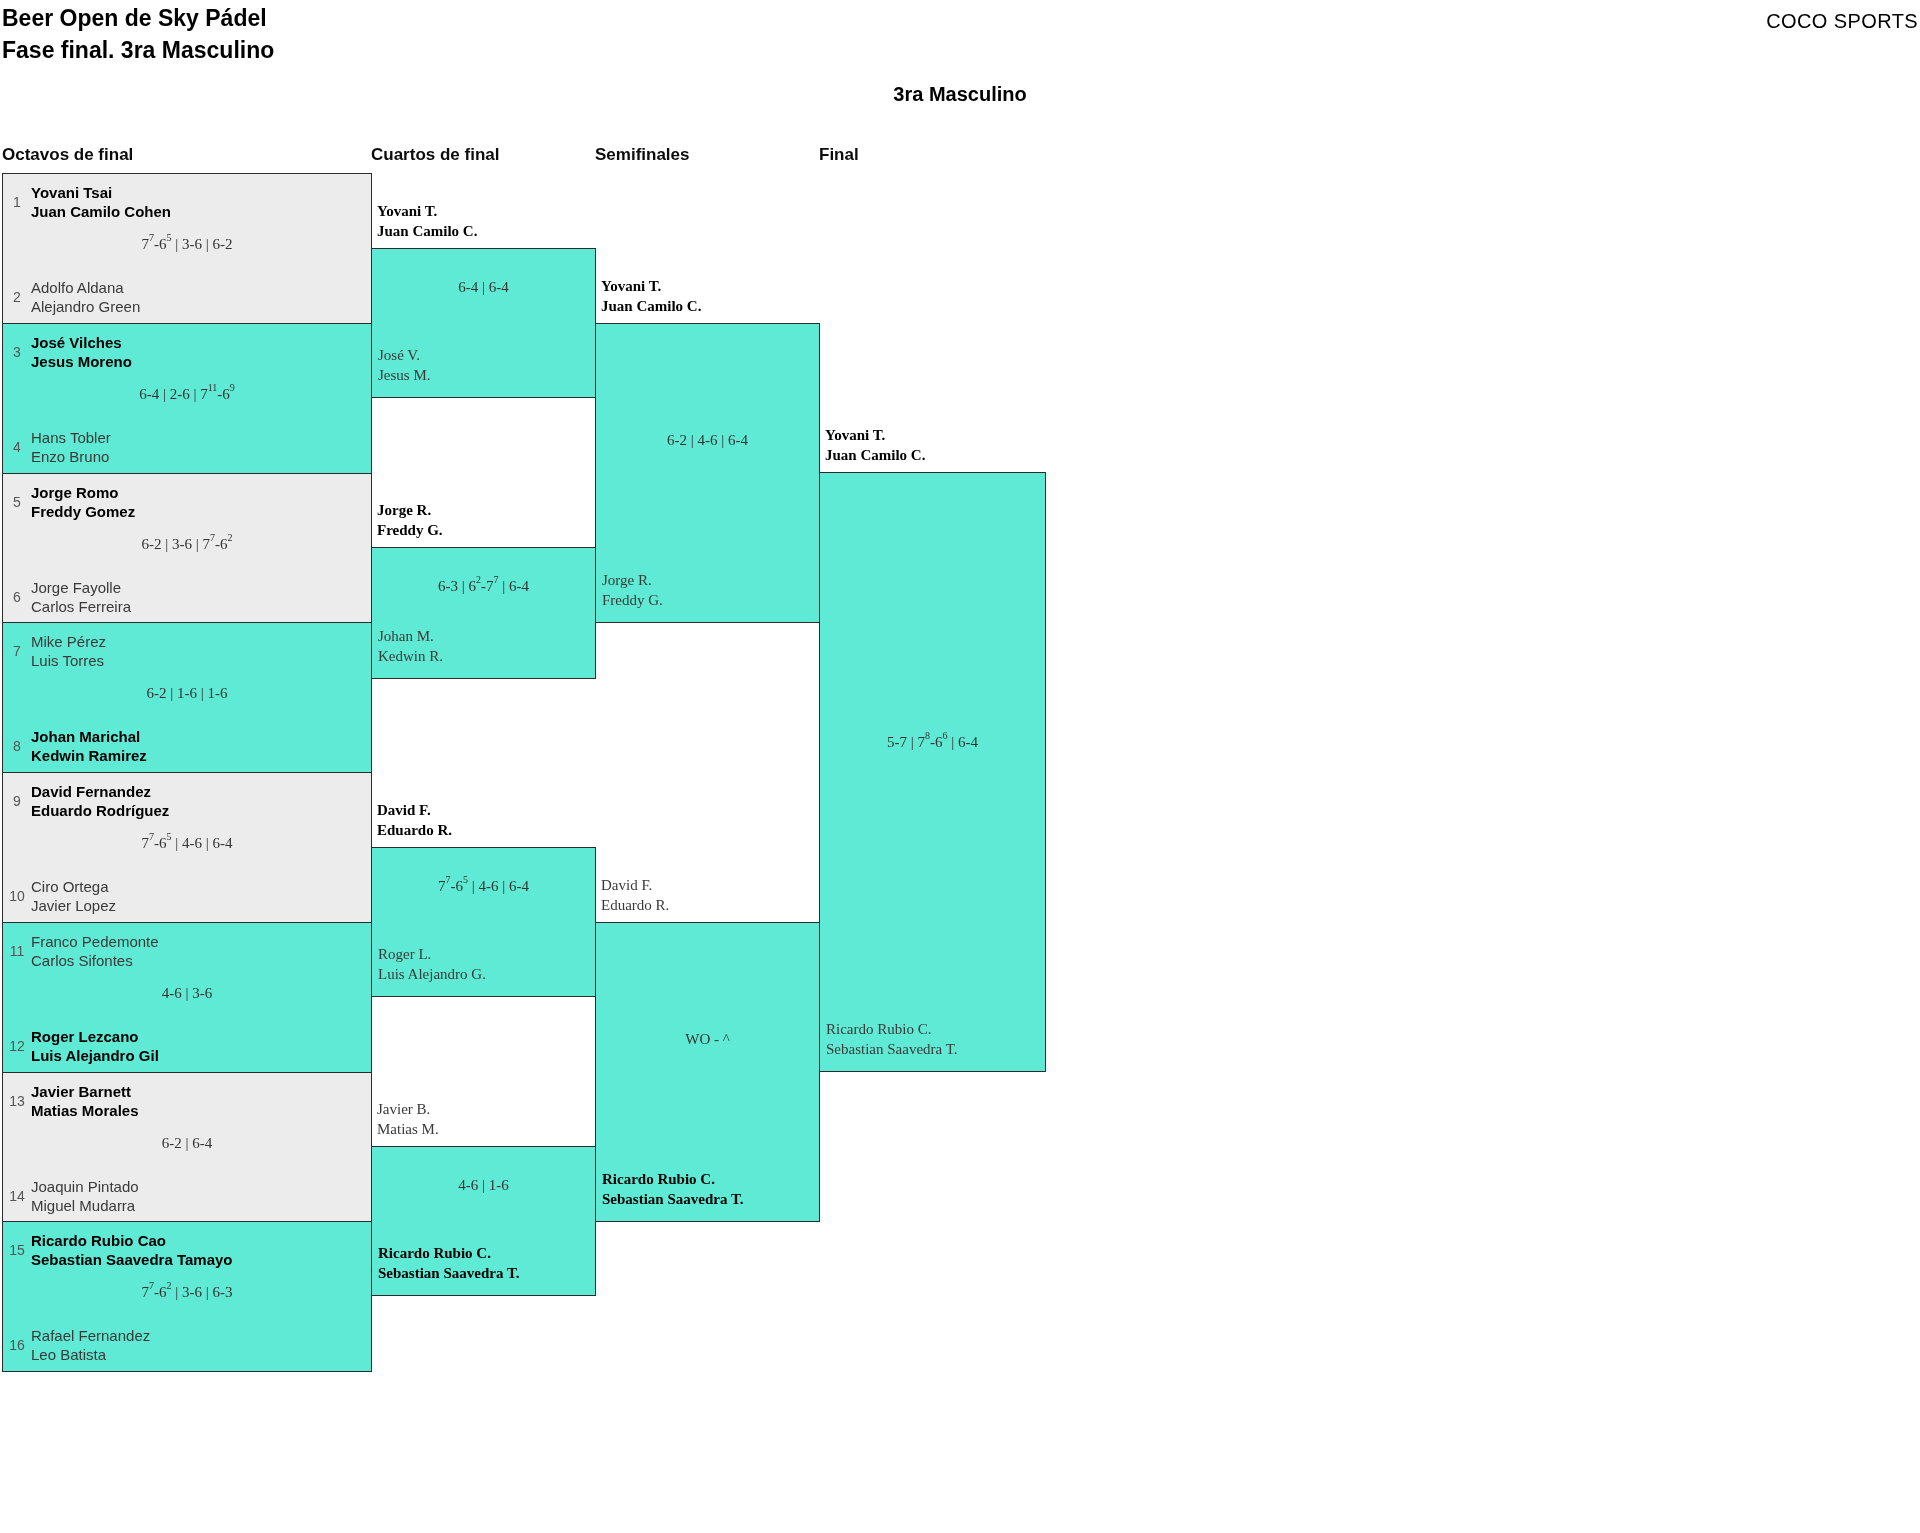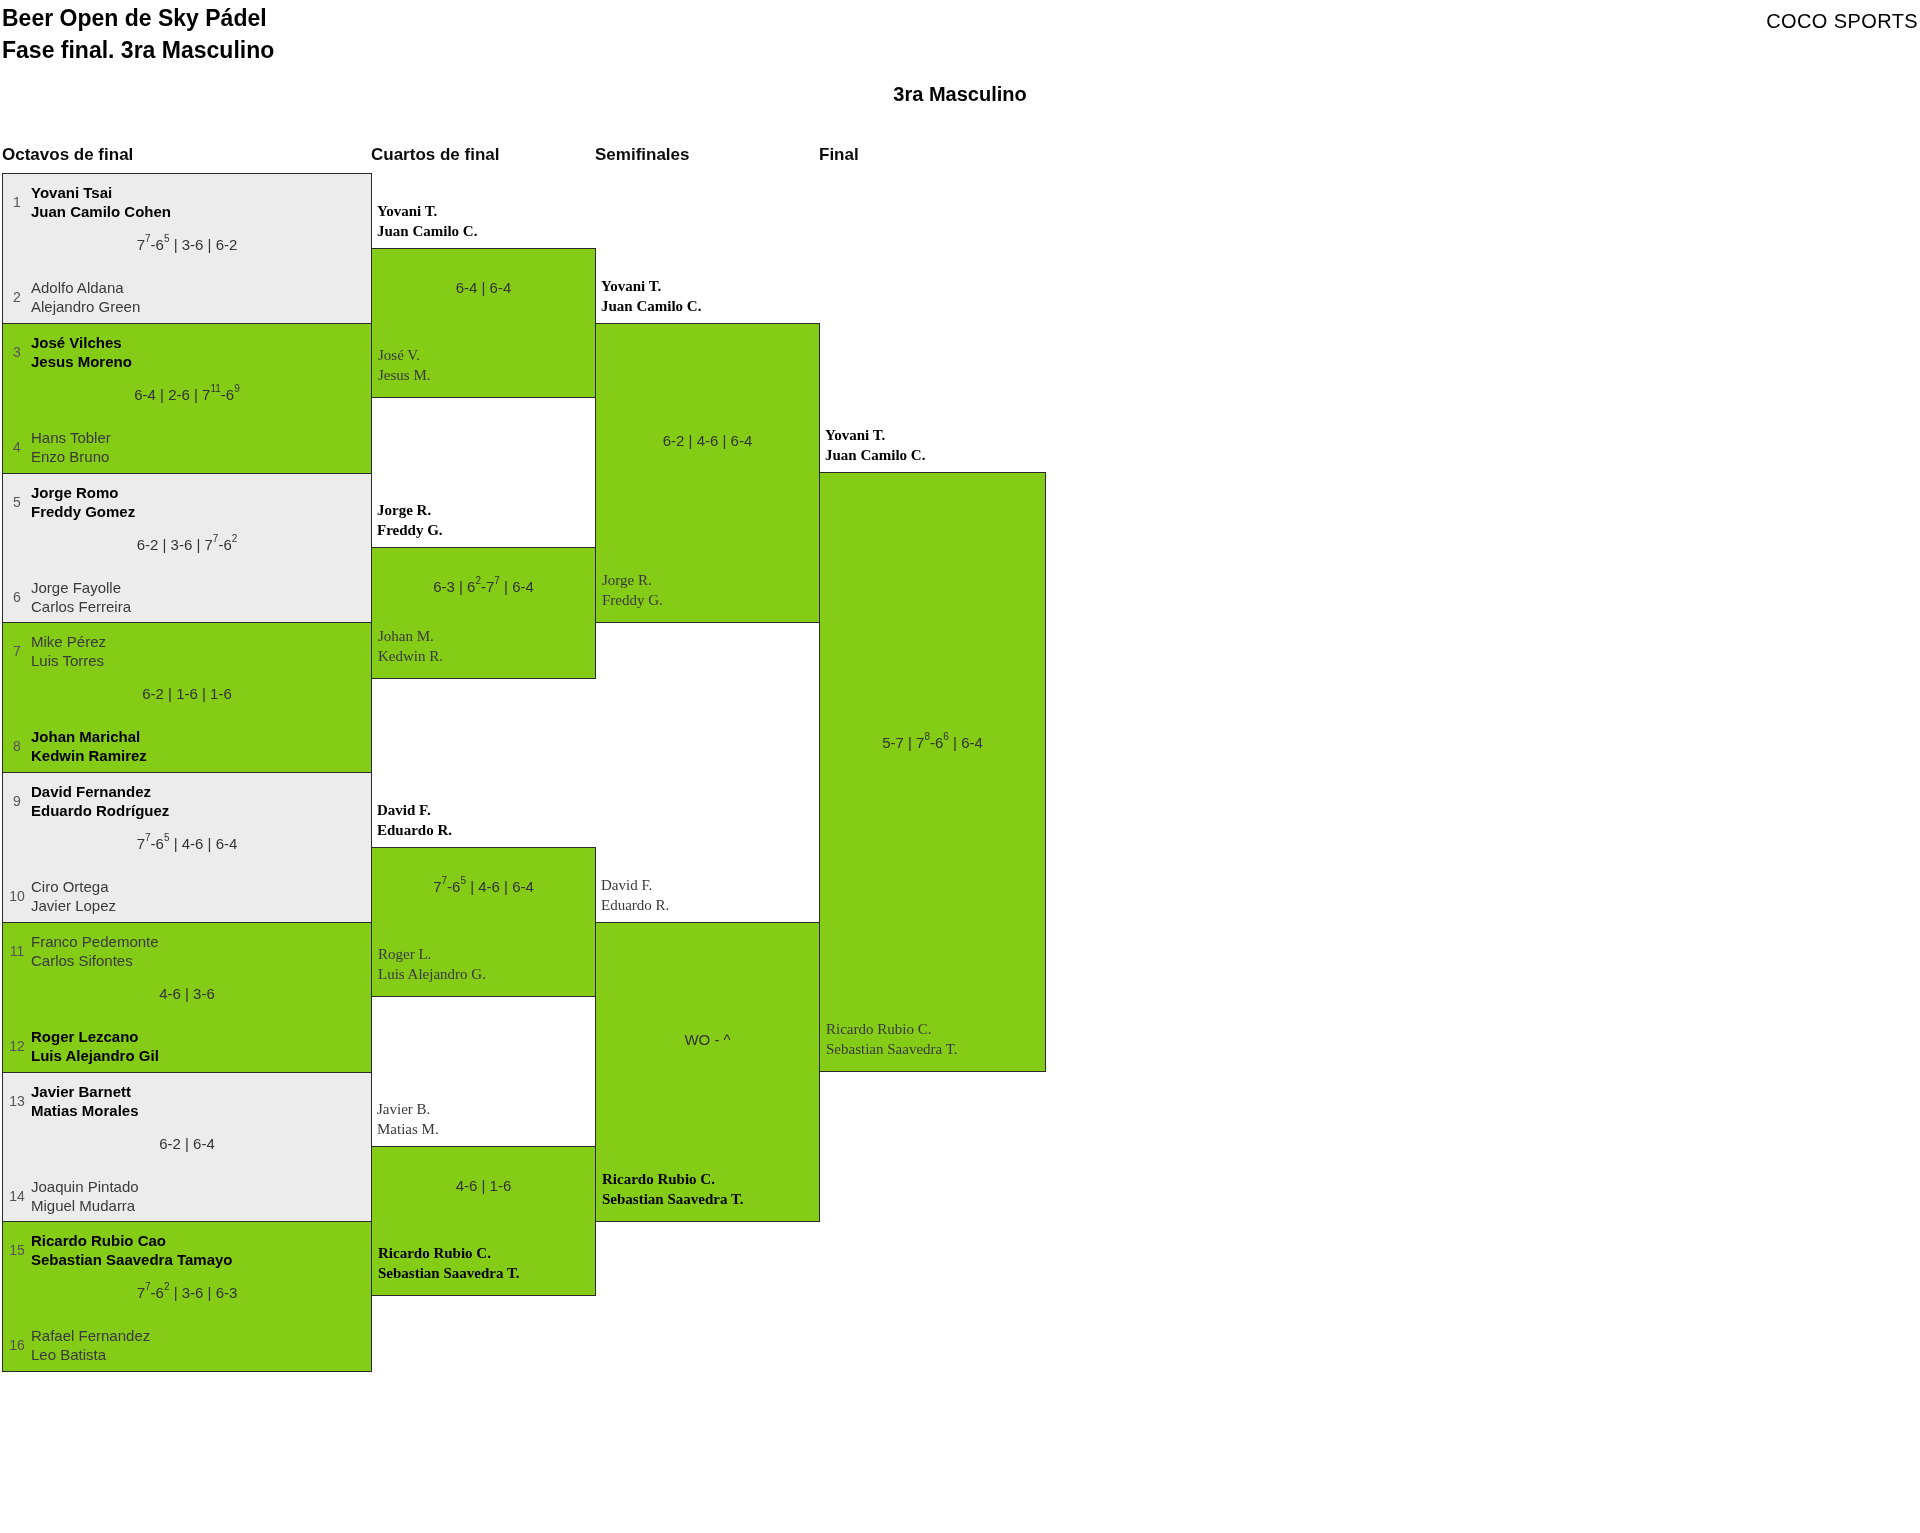--- a/index.html
+++ b/index.html
@@ -8,37 +8,37 @@
   .title{position:absolute;left:2px;top:2px;font-size:23px;font-weight:700;line-height:32px;color:#000;}
   .brand{position:absolute;right:2px;top:10px;font-size:20px;font-weight:400;letter-spacing:.4px;color:#000;}
   .category{position:absolute;left:0;right:0;top:83px;text-align:center;font-size:20px;font-weight:700;color:#000;}
   .colhead{position:absolute;top:145px;font-size:17px;font-weight:700;color:#0c0c0c;}
   
   .c0{left:2px;width:370px}
   .c1{left:371px;width:225px}
   .c2{left:595px;width:225px}
   .c3{left:819px;width:227px}
   
-  .box{position:absolute;box-sizing:border-box;border:1px solid #2b2b2b;background:#84cc16;}
+  .box{position:absolute;box-sizing:border-box;border:1px solid #2b2b2b;background:#5eead4;}
   .box.shade{background:#ececec;}
   .o0{top:173px;height:151px}.o1{top:323px;height:151px}.o2{top:473px;height:150px}.o3{top:622px;height:151px}
   .o4{top:772px;height:151px}.o5{top:922px;height:151px}.o6{top:1072px;height:150px}.o7{top:1221px;height:151px}
   .q0{top:248px;height:150px}.q1{top:547px;height:132px}.q2{top:847px;height:150px}.q3{top:1146px;height:150px}
   .s0{top:323px;height:300px}.s1{top:922px;height:300px}
   .f0{top:472px;height:600px}
   
   .entry{position:absolute;left:0;width:100%;box-sizing:border-box;padding-left:28px;
          font-size:15px;line-height:19px;color:#3a3a3a;font-weight:400;}
   .entry.win{font-weight:700;color:#000;}
   .entry.top{top:9px}
   .entry.bot{top:104px}
   .seed{position:absolute;left:3px;top:50%;transform:translateY(-50%);width:22px;text-align:center;
         font-size:14px;font-weight:400;color:#555;}
   
-  .score{position:absolute;left:0;width:100%;text-align:center;font-size:15px;color:#333;font-weight:400;}
+  .score{position:absolute;left:0;width:100%;text-align:center;font-size:15px;color:#333;font-weight:400;font-family:Liberation Serif, serif;}
   .score sup{font-size:10px;line-height:0;position:relative;top:-2px;}
   .s-oct{top:62px}.s-qf{top:30px}.s-sf{top:108px}.s-f{top:261px}
   
   .lbl{font-size:15px;line-height:20px;color:#3a3a3a;font-weight:400;font-family:Liberation Serif, serif;}
   .lbl.win{font-weight:700;color:#000;}
   .lbl.above{position:absolute;}
   .lbl.inbox{position:absolute;left:6px;bottom:12px;}
   .qa0{left:377px;top:201px}.qa1{left:377px;top:500px}.qa2{left:377px;top:800px}.qa3{left:377px;top:1099px}
   .sa0{left:601px;top:276px}.sa1{left:601px;top:875px}
   .fa0{left:825px;top:425px}

